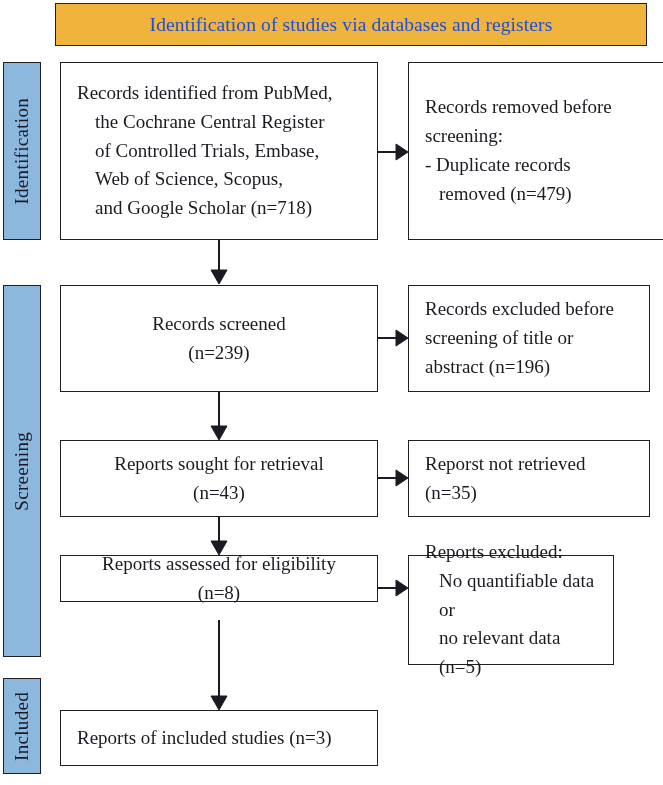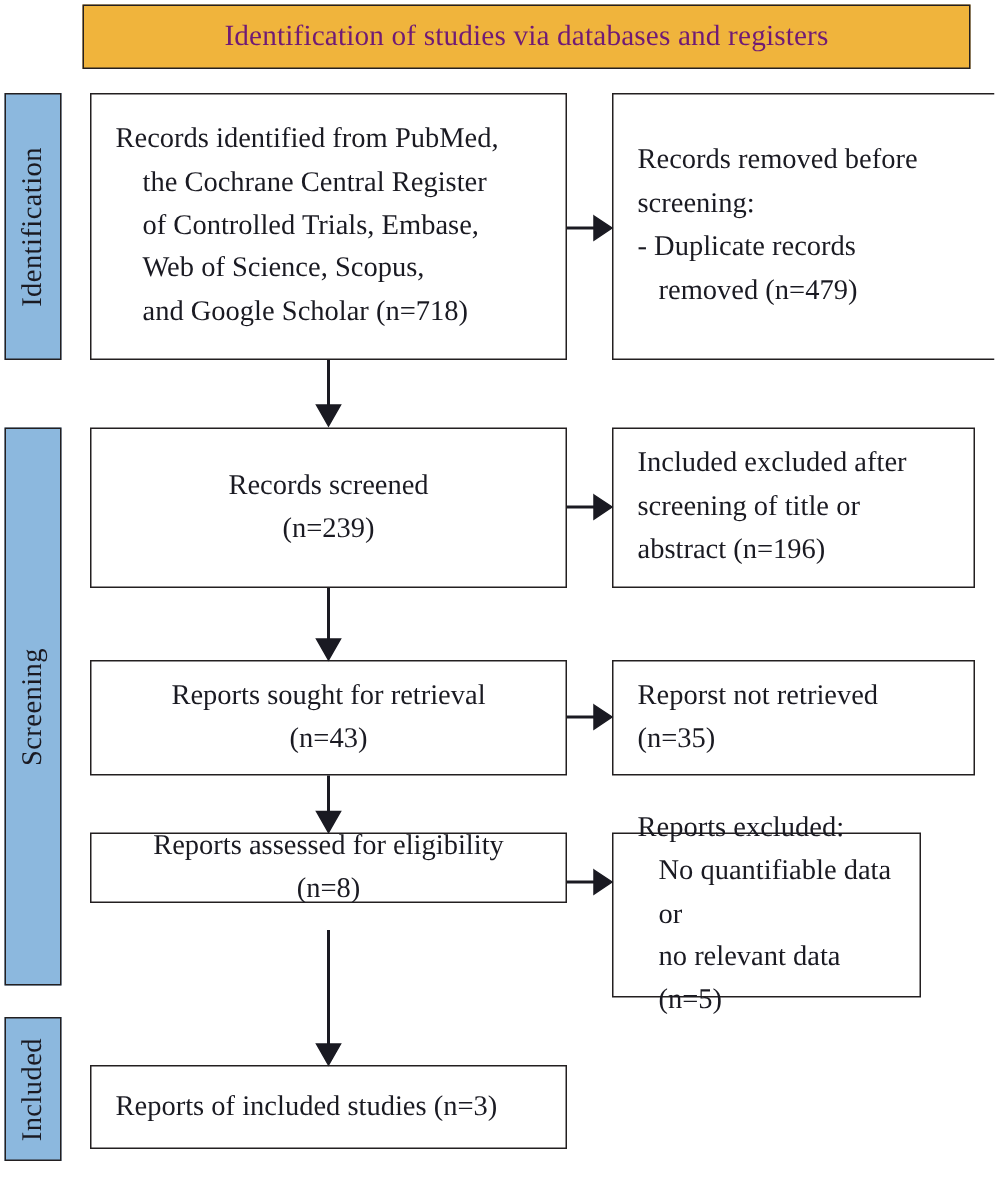--- a/index.html
+++ b/index.html
@@ -28,21 +28,21 @@
     width: 592px;
     height: 43px;
     background: #F0B43C;
     border: 1.5px solid #231f20;
     box-sizing: border-box;
     display: flex;
     align-items: center;
     justify-content: center;
     font-size: 19.5px;
     letter-spacing: .1px;
-    color: #701a75;
+    color: #1d4ed8;
   }
 
   
   .stage {
     position: absolute;
     left: 3px;
     width: 38px;
     background: #8CB8DE;
     border: 1.5px solid #231f20;
     box-sizing: border-box;
@@ -145,21 +145,21 @@
 
   <div class="box centered" id="box-screened">
     <div class="lines">
       <div>Records screened</div>
       <div>(n=239)</div>
     </div>
   </div>
 
   <div class="box left-text" id="box-excl-screen">
     <div class="lines">
-      <div>Included excluded after</div>
+      <div>Records excluded before</div>
       <div>screening of title or</div>
       <div>abstract (n=196)</div>
     </div>
   </div>
 
   <div class="box centered" id="box-sought">
     <div class="lines">
       <div>Reports sought for retrieval</div>
       <div>(n=43)</div>
     </div>

